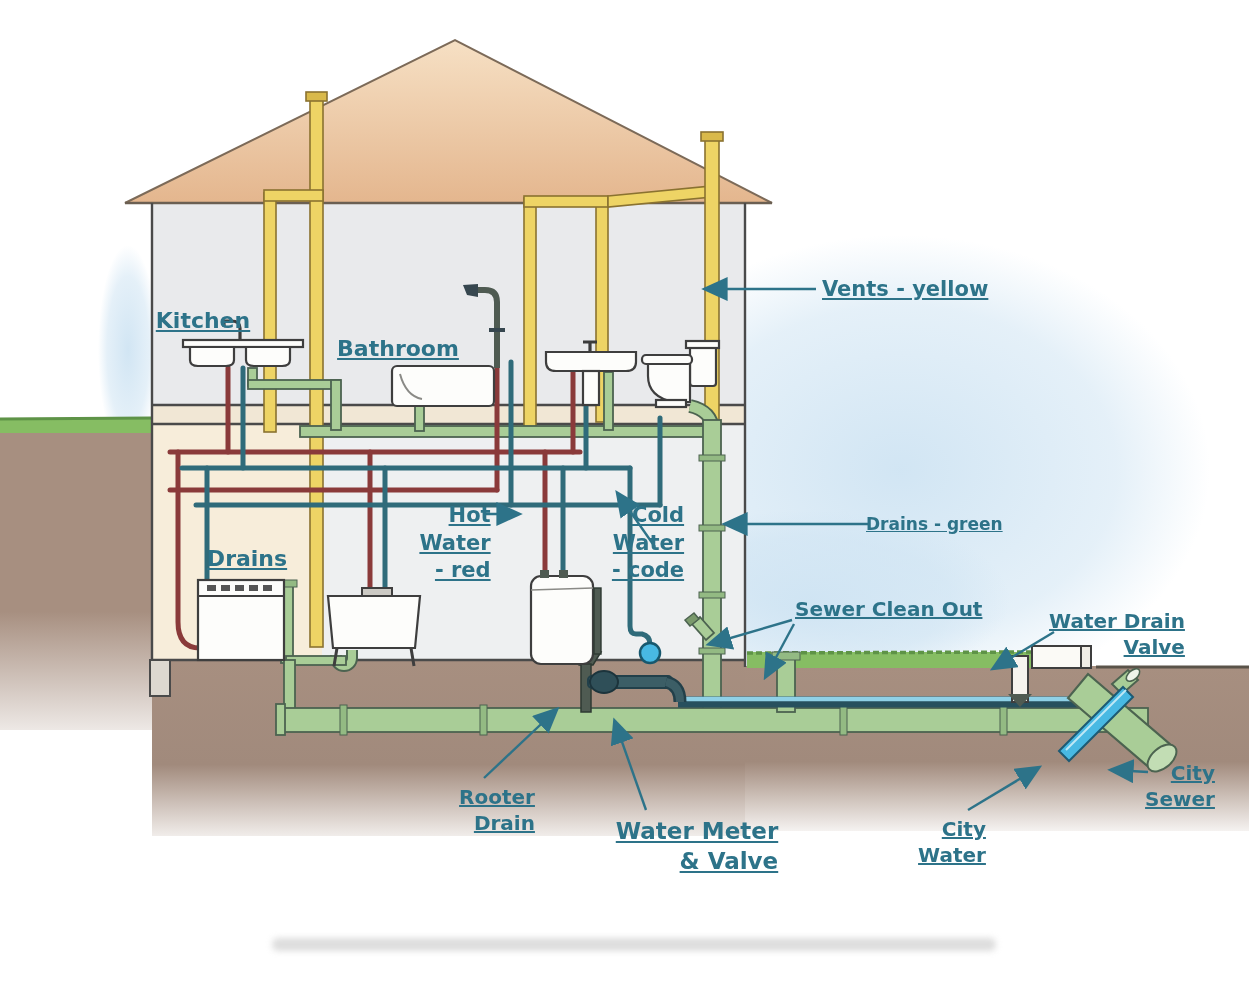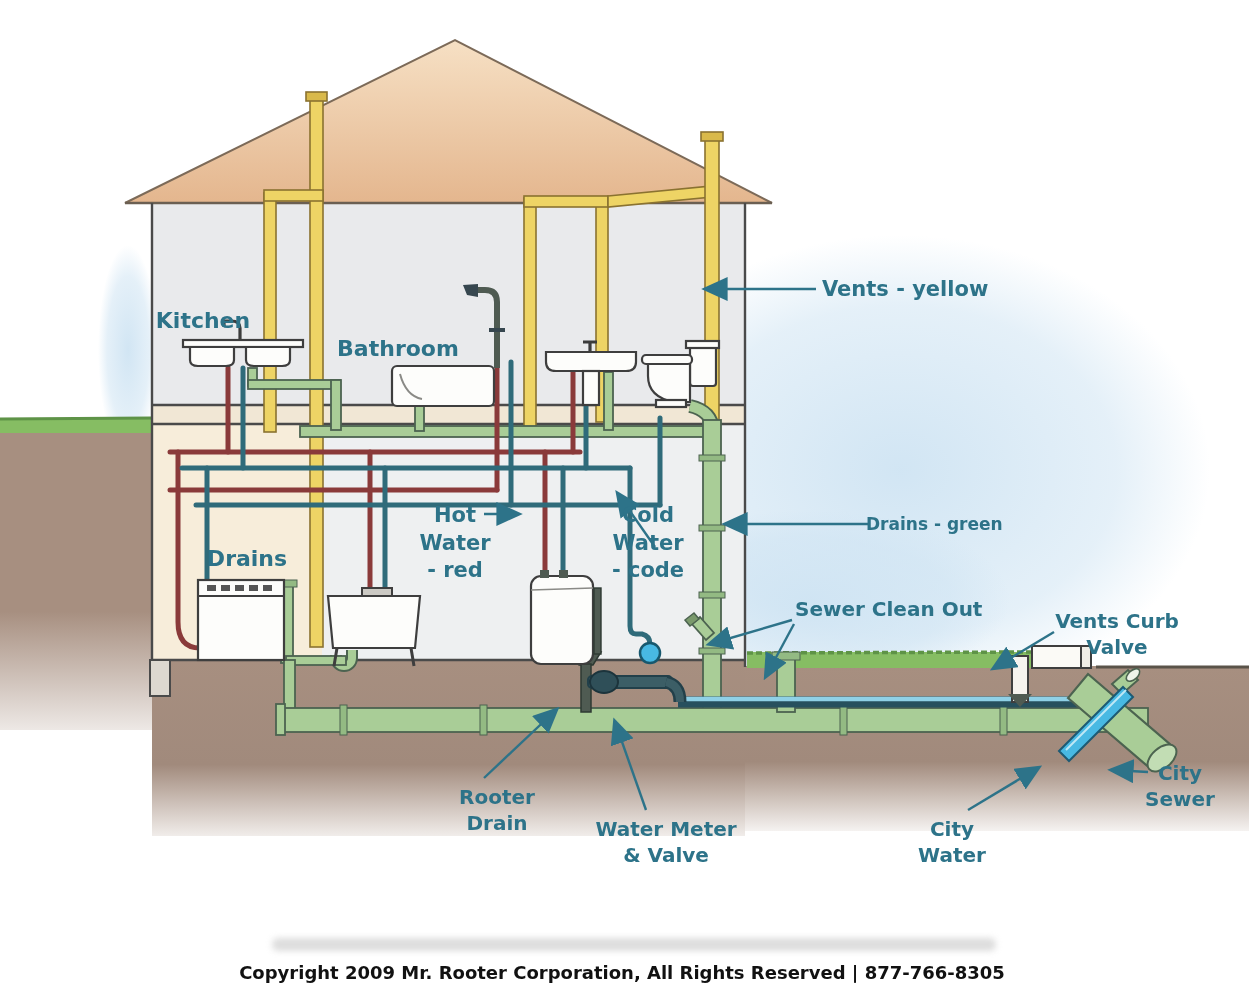--- a/index.html
+++ b/index.html
@@ -13,22 +13,22 @@
   .drain-coupling{fill:#93ba83;stroke:#4c6350;stroke-width:1;}
   .pipe-hot{stroke:var(--c-hot);stroke-width:5;fill:none;stroke-linecap:round;}
   .pipe-cold{stroke:var(--c-cold);stroke-width:5;fill:none;stroke-linecap:round;}
   .pipe-dark{stroke:#4f5b52;stroke-width:6;fill:none;}
   .water-outer{stroke:#27505e;stroke-width:11;fill:none;}
   .water-inner{stroke:#8fd0e6;stroke-width:4.5;fill:none;}
   .fixture{fill:#fdfdfb;stroke:#3e3e3e;stroke-width:2.2;}
   .struct{stroke:#4a4a4a;stroke-width:2.4;fill:none;}
   .callout-line{stroke:var(--c-label);stroke-width:2.4;fill:none;}
   
-  .lbl{position:absolute;color:var(--c-label);font-weight:bold;white-space:nowrap;line-height:1.32;}
-  .lbl.center{transform:translateX(-50%);text-align:center;}
+  .lbl{position:absolute;color:var(--c-label);font-weight:bold;white-space:nowrap;line-height:1.32;text-decoration:underline;}
+  .lbl.center{transform:translateX(-50%);text-align:right;}
   .lbl span{display:block;}
   .footer-text{position:absolute;transform:translateX(-50%);white-space:nowrap;color:#1e1e22;}
   #smudge{position:absolute;left:272px;top:938px;width:724px;height:13px;
           background:rgba(150,150,150,.32);filter:blur(3px);border-radius:6px;}
 </style>
 </head>
 <body>
 
 <div id="stage">
 
@@ -286,36 +286,35 @@
   <span>Cold</span>
   <span>Water</span>
   <span>- code</span>
 </div>
 
 <div class="lbl" style="left:822px;top:276px;font-size:21px">Vents - yellow</div>
 <div class="lbl" style="left:866px;top:513px;font-size:17px">Drains - green</div>
 <div class="lbl" style="left:795px;top:596px;font-size:20px">Sewer Clean Out</div>
 
 <div class="lbl center" style="left:1117px;top:608px;font-size:20px">
-  <span>Vents Curb</span>
+  <span>Water Drain</span>
   <span>Valve</span>
 </div>
 <div class="lbl center" style="left:497px;top:784px;font-size:20px">
   <span>Rooter</span>
   <span>Drain</span>
 </div>
-<div class="lbl center" style="left:666px;top:816px;font-size:20px">
+<div class="lbl center" style="left:697px;top:816px;font-size:23px">
   <span>Water Meter</span>
   <span>&amp; Valve</span>
 </div>
 <div class="lbl center" style="left:952px;top:816px;font-size:20px">
   <span>City</span>
   <span>Water</span>
 </div>
 <div class="lbl center" style="left:1180px;top:760px;font-size:20px">
   <span>City</span>
   <span>Sewer</span>
 </div>
 
 <div id="smudge"></div>
-<div class="footer-text" style="left:622px;top:962px;font-size:18px;font-weight:bold;color:#111">Copyright 2009 Mr. Rooter Corporation, All Rights Reserved | 877-766-8305</div>
 
 </div>
 
 </body></html>

